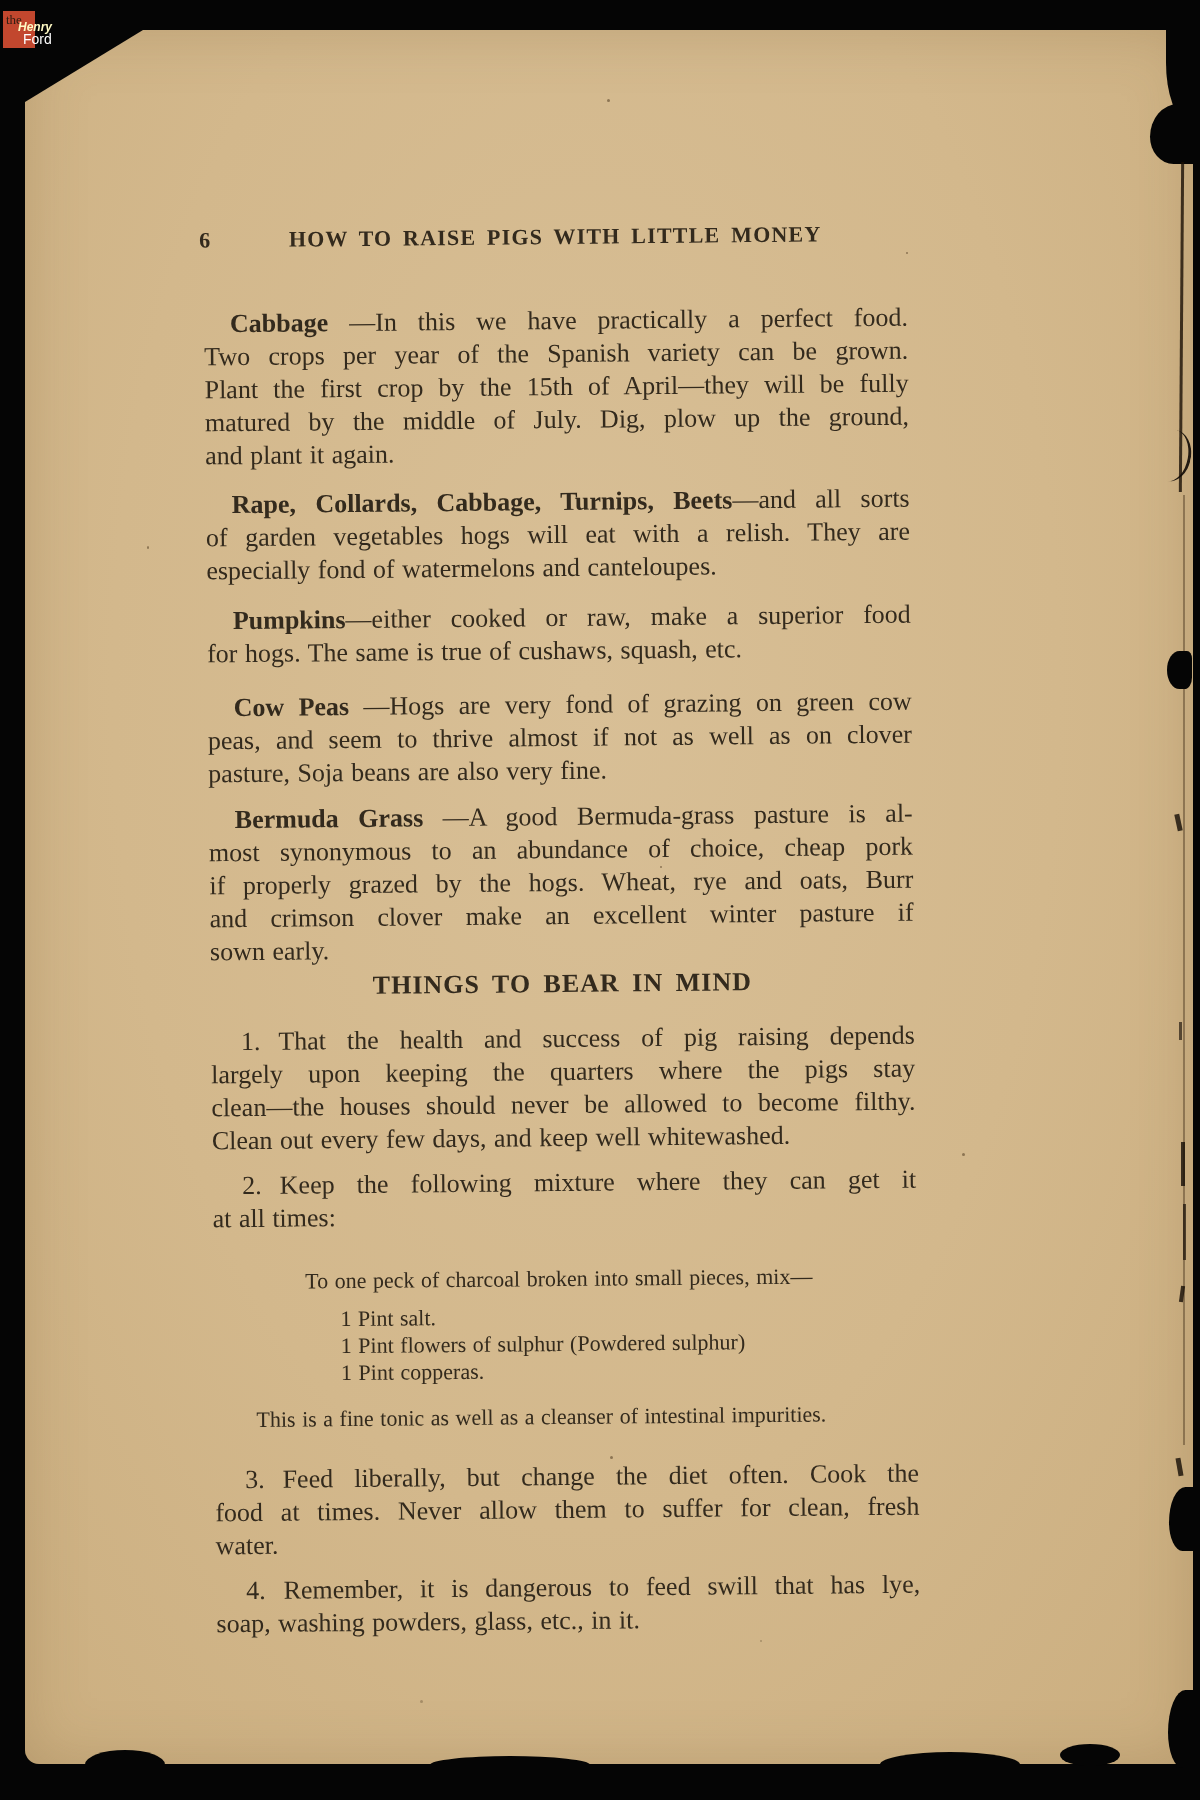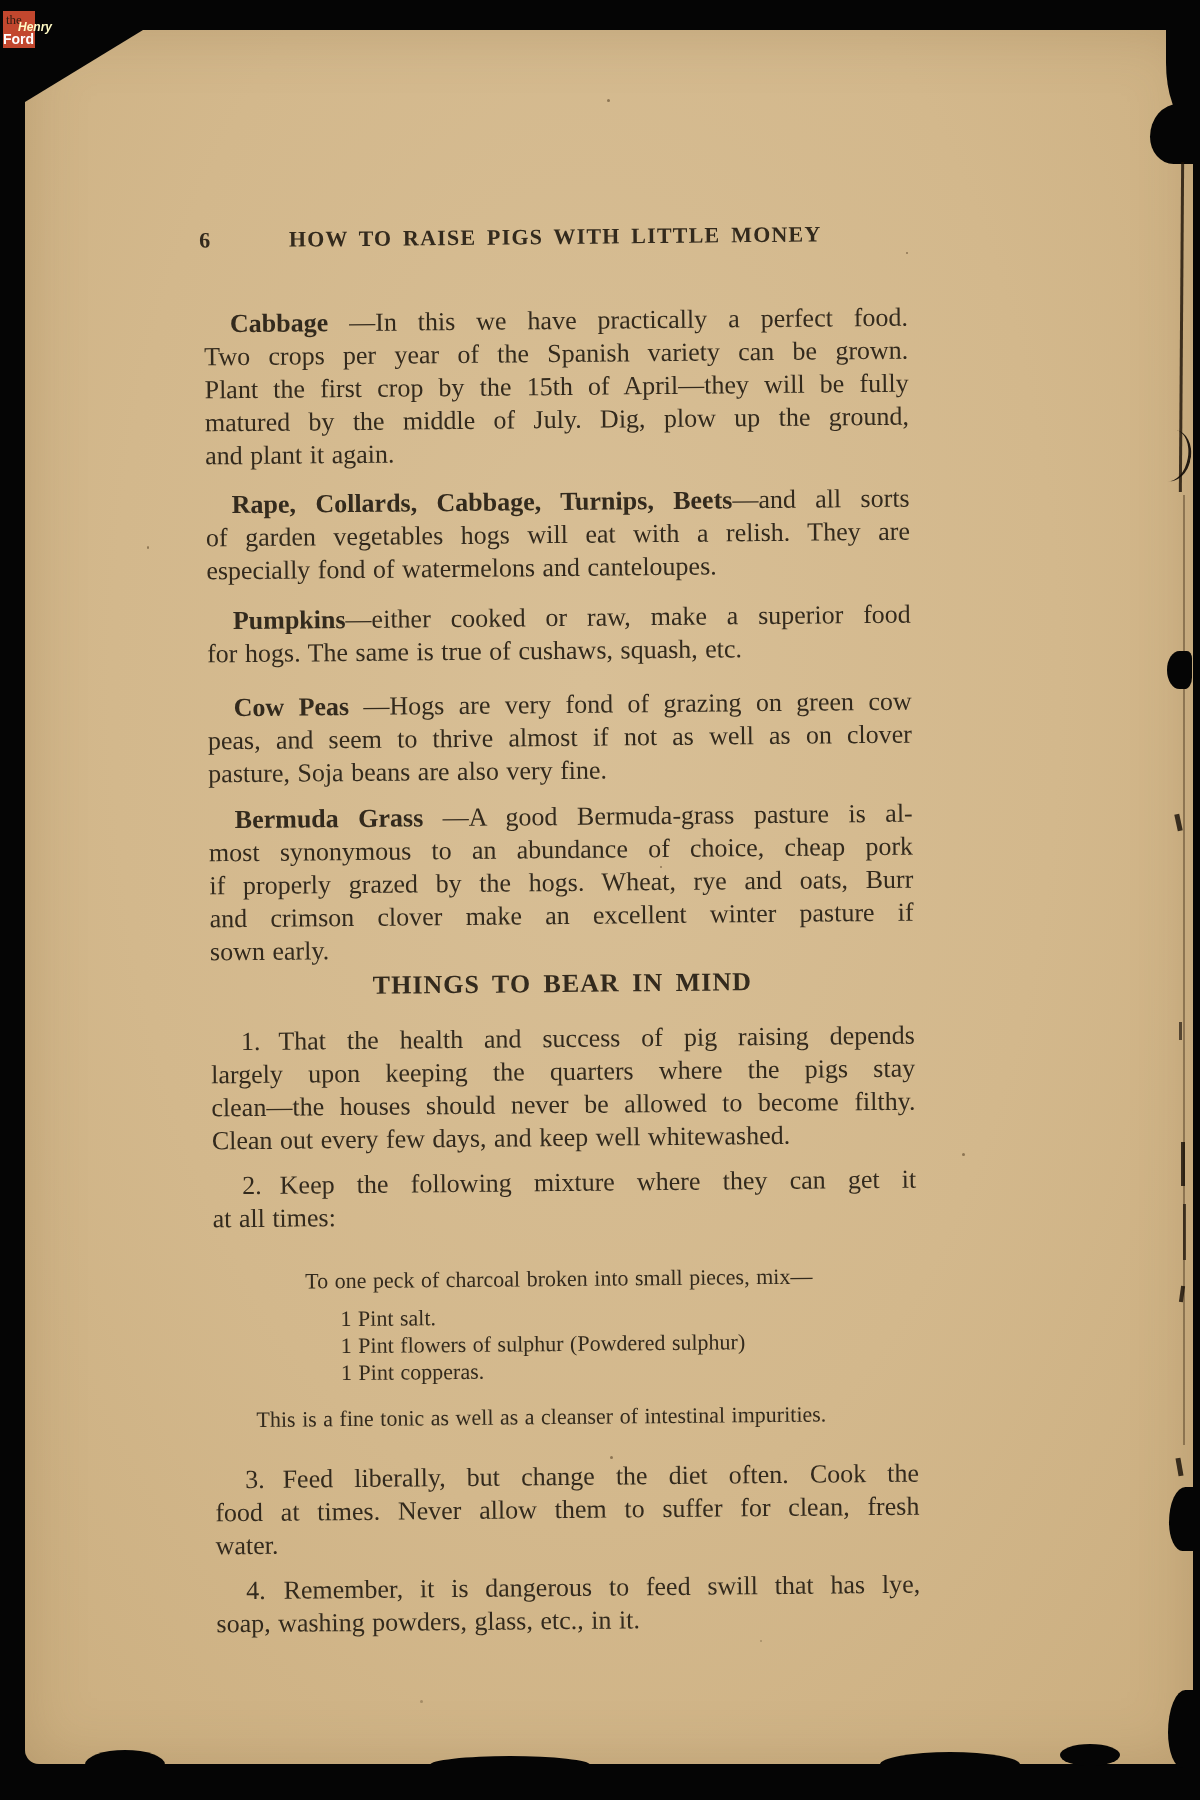--- a/index.html
+++ b/index.html
@@ -44,21 +44,21 @@
   .ing{margin-left:127px;height:27px;}
   .ings{margin-top:11px;}
   .note{margin-top:19px;margin-left:42px;height:27px;font-size:22px;line-height:27px;}
 
   
   .logo{position:absolute;left:3px;top:11px;width:32px;height:37px;
         background:#c2472e;font-family:"Liberation Sans",sans-serif;}
   .logo-the{position:absolute;left:3px;top:1px;font-size:13px;color:#2e1c12;
             font-family:"Liberation Serif",serif;}
   .logo-l1{position:absolute;left:15px;top:9px;font-size:12px;font-weight:bold;color:#fef9c3;font-style:italic;}
-  .logo-l2{position:absolute;left:0;top:20px;font-size:14px;font-weight:bold;color:#fff;}
+  .logo-l2{position:absolute;left:20px;top:20px;font-size:14px;font-weight:normal;color:#fff;}
 
   
   .art{position:absolute;}
   .corner-cut{left:25px;top:30px;width:118px;height:72px;background:#050505;
               clip-path:polygon(0 0,100% 0,0 100%);}
   .blob{background:#050505;}
   .blob-a{left:1166px;top:24px;width:36px;height:96px;border-radius:0 0 0 60%;}
   .blob-b{left:1150px;top:104px;width:52px;height:60px;border-radius:60% 0 0 50%;}
   .blob-d{left:1167px;top:651px;width:25px;height:38px;border-radius:50% 20% 30% 50%;}
   .blob-f{left:1169px;top:1487px;width:30px;height:64px;border-radius:55% 0 0 45%;}

